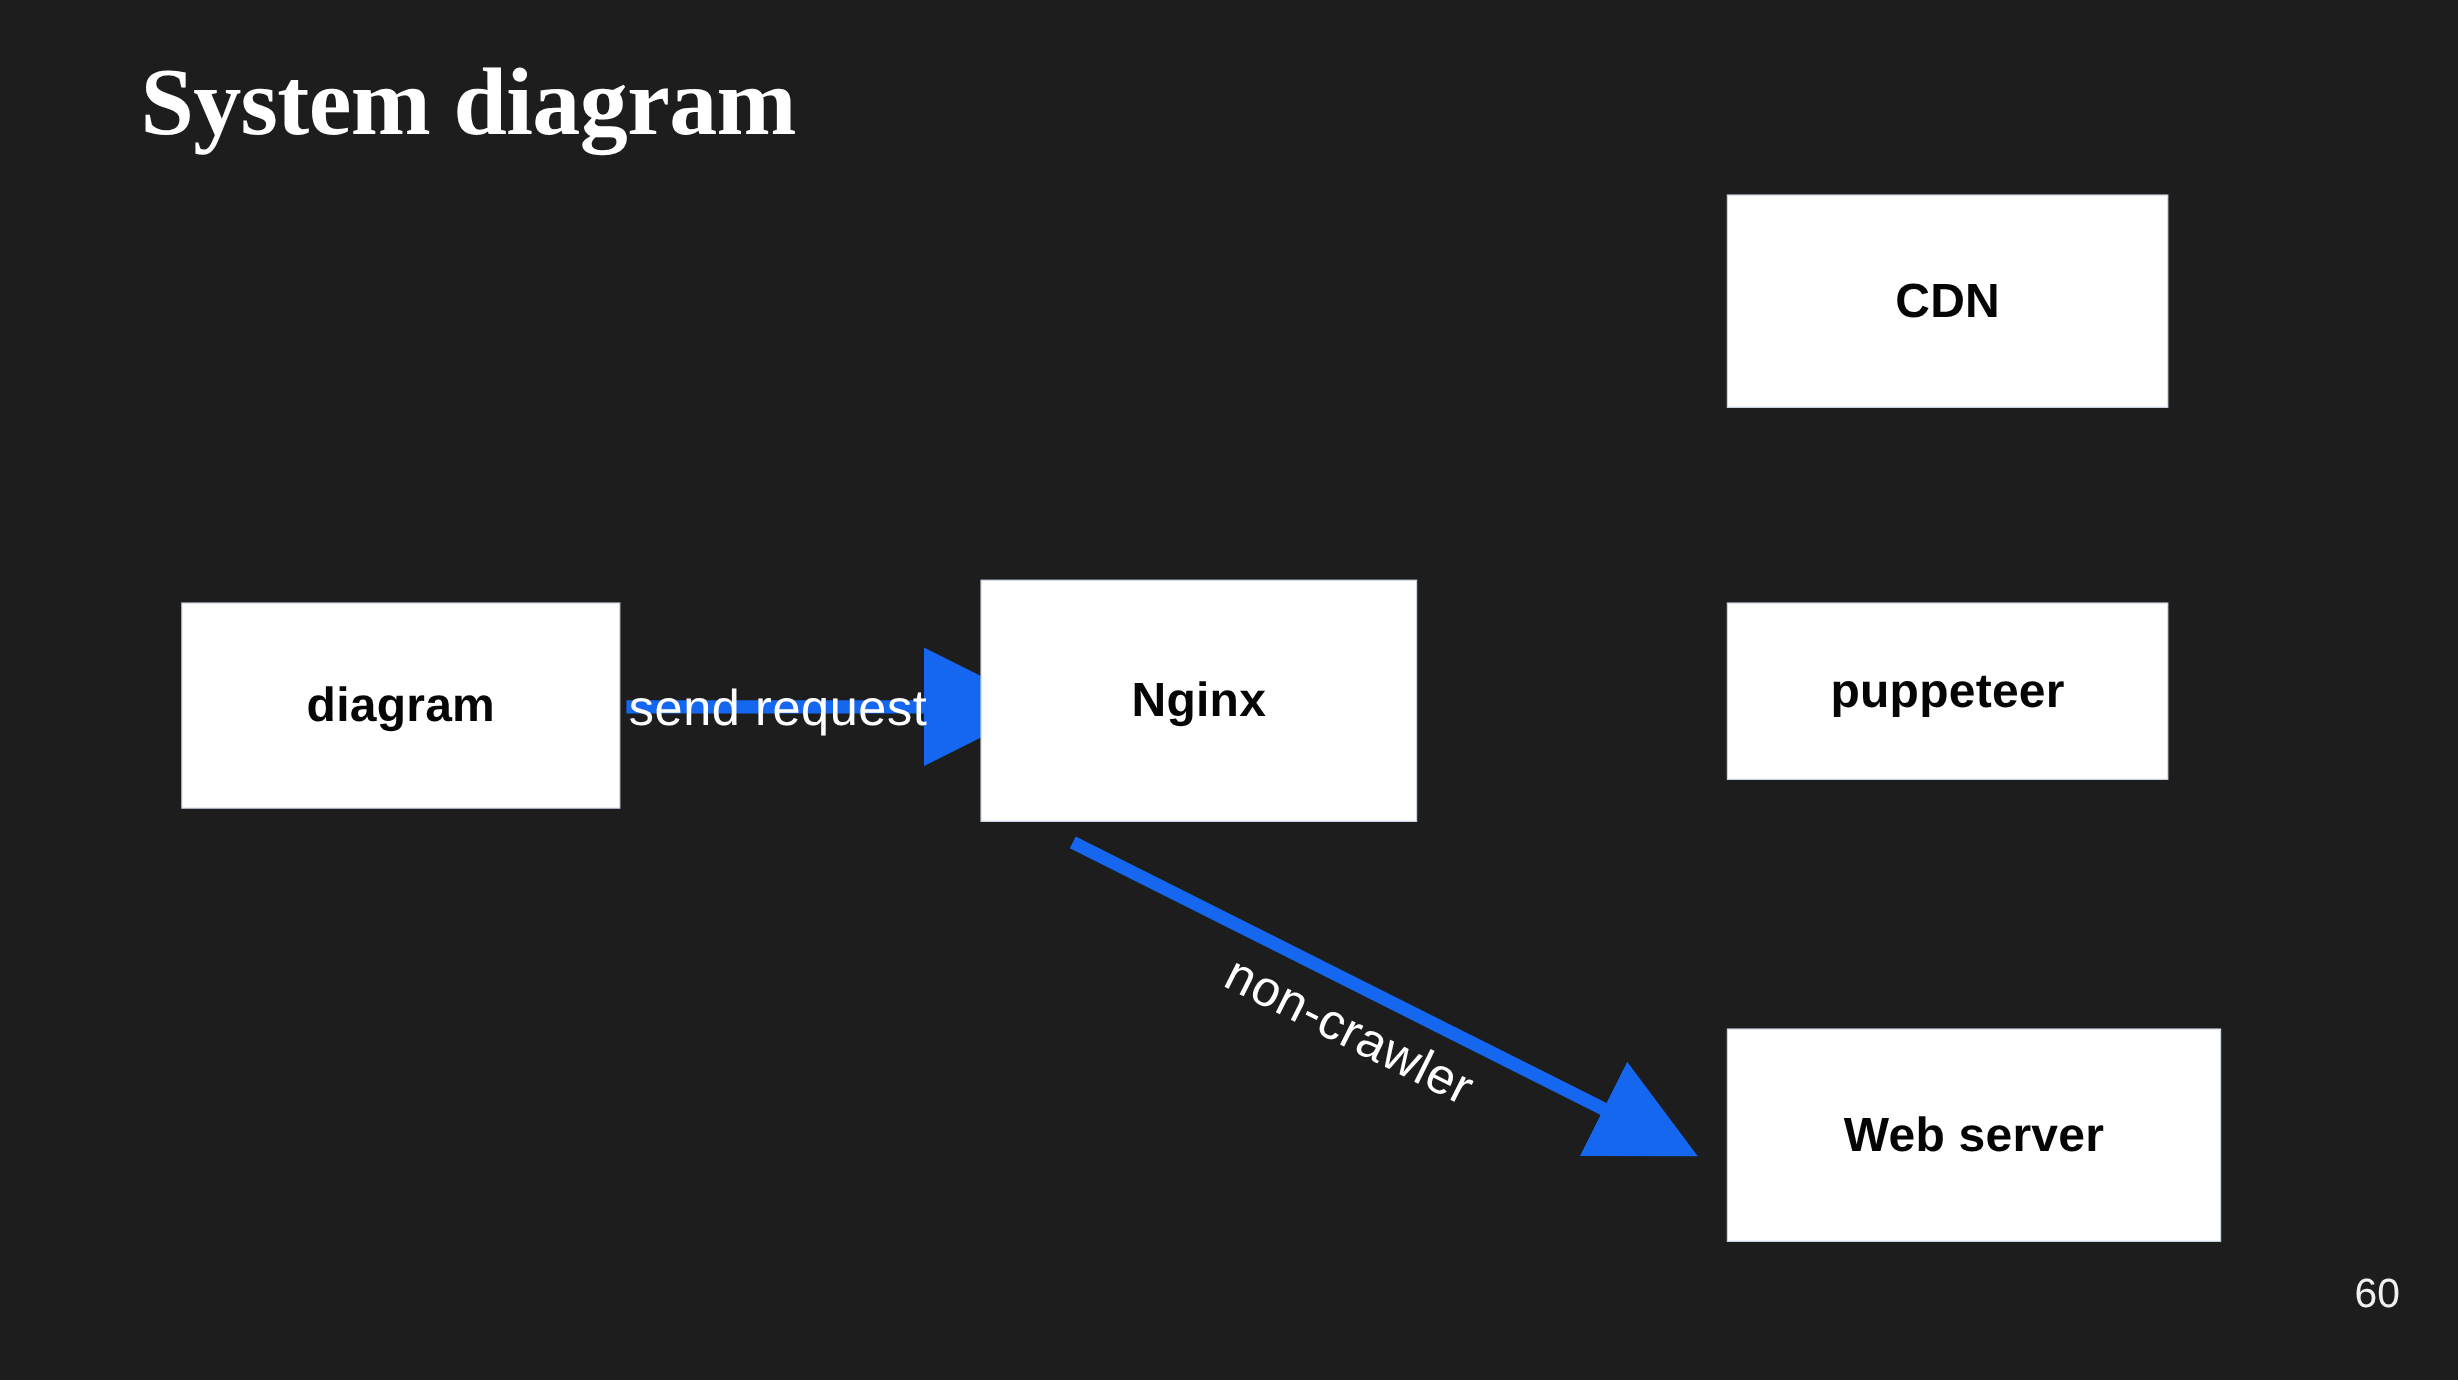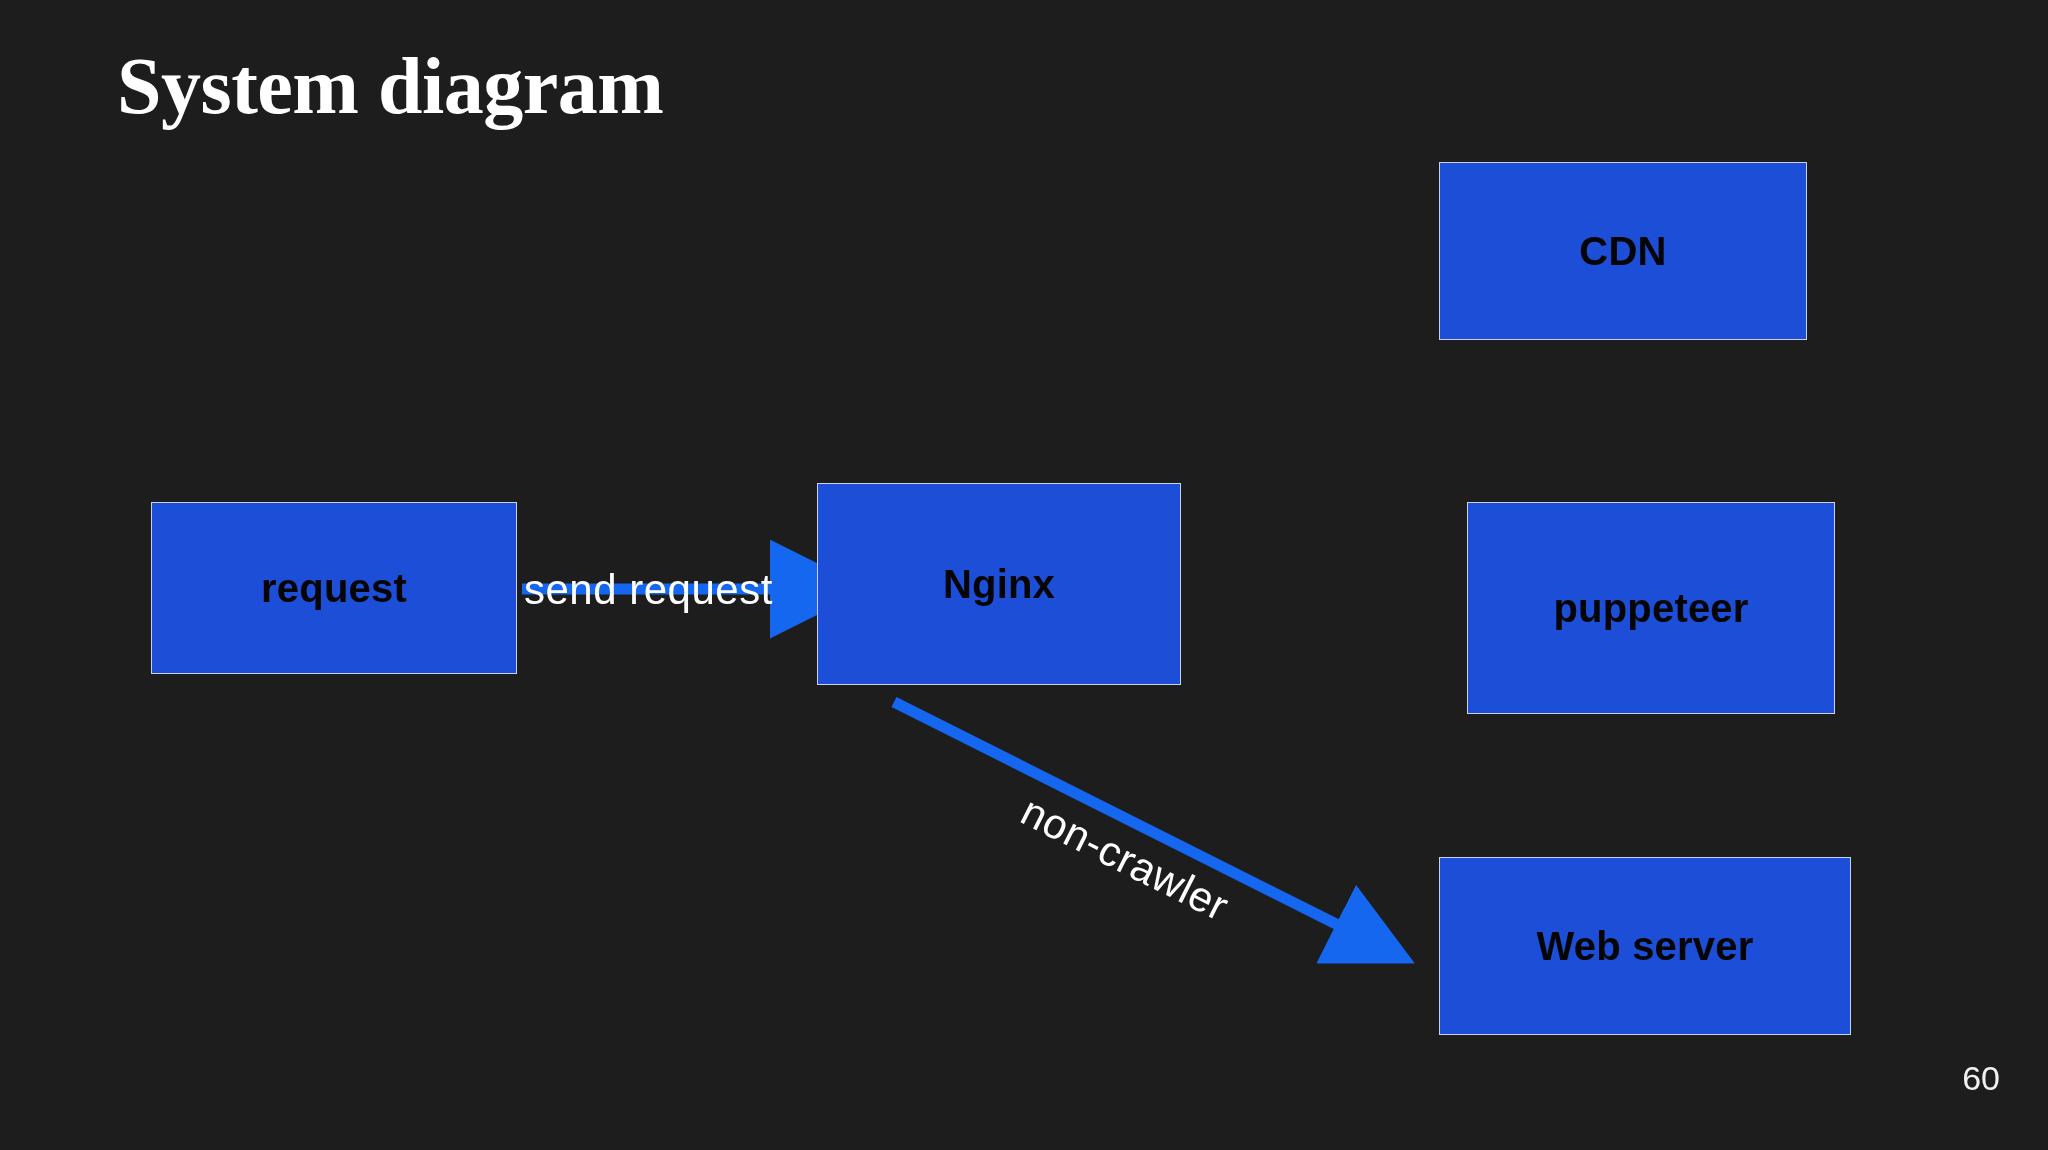--- a/index.html
+++ b/index.html
@@ -28,39 +28,39 @@
     font-size: 80px;
     line-height: 1.12;
     letter-spacing: -0.5px;
     color: #ffffff;
     white-space: nowrap;
     margin-left: 42px;
   }
   
   .node {
     position: absolute;
-    background: #1d4ed8;
+    background: #ffffff;
     box-sizing: border-box;
     display: flex;
     align-items: center;
     justify-content: center;
     box-shadow: 0 0 0 1px #c9d2e2;
   }
   .node-label {
     font-family: "Liberation Sans", sans-serif;
     font-weight: bold;
     font-size: 40px;
     color: #050505;
     letter-spacing: 0.2px;
     white-space: nowrap;
   }
   #node-client   { left: 152px;  top: 503px; width: 364px; height: 170px; }
   #node-nginx    { left: 818px;  top: 484px; width: 362px; height: 200px; }
   #node-cdn      { left: 1440px; top: 163px; width: 366px; height: 176px; }
-  #node-puppeteer{ left: 1440px; top: 503px; width: 366px; height: 210px; margin-left: 28px; }
+  #node-puppeteer{ left: 1440px; top: 503px; width: 366px; height: 146px; }
   #node-webserver{ left: 1440px; top: 858px; width: 410px; height: 176px; }
 
   
   #edge-layer {
     position: absolute;
     left: 0;
     top: 0;
     width: 2048px;
     height: 1150px;
     pointer-events: none;
@@ -120,21 +120,21 @@
     <g>
       <line x1="894" y1="702" x2="1348" y2="930" stroke="#1567f0" stroke-width="11" marker-end="url(#arrowhead-d)"></line>
     </g>
   </svg>
 
   <div class="edge-label" id="edge-label-send-request">send request</div>
 
   <div class="edge-label" id="edge-label-non-crawler">non-crawler</div>
 
   <div class="node" id="node-client">
-    <span class="node-label">request</span>
+    <span class="node-label">diagram</span>
   </div>
 
   <div class="node" id="node-nginx">
     <span class="node-label">Nginx</span>
   </div>
 
   <div class="node" id="node-cdn">
     <span class="node-label">CDN</span>
   </div>
 

